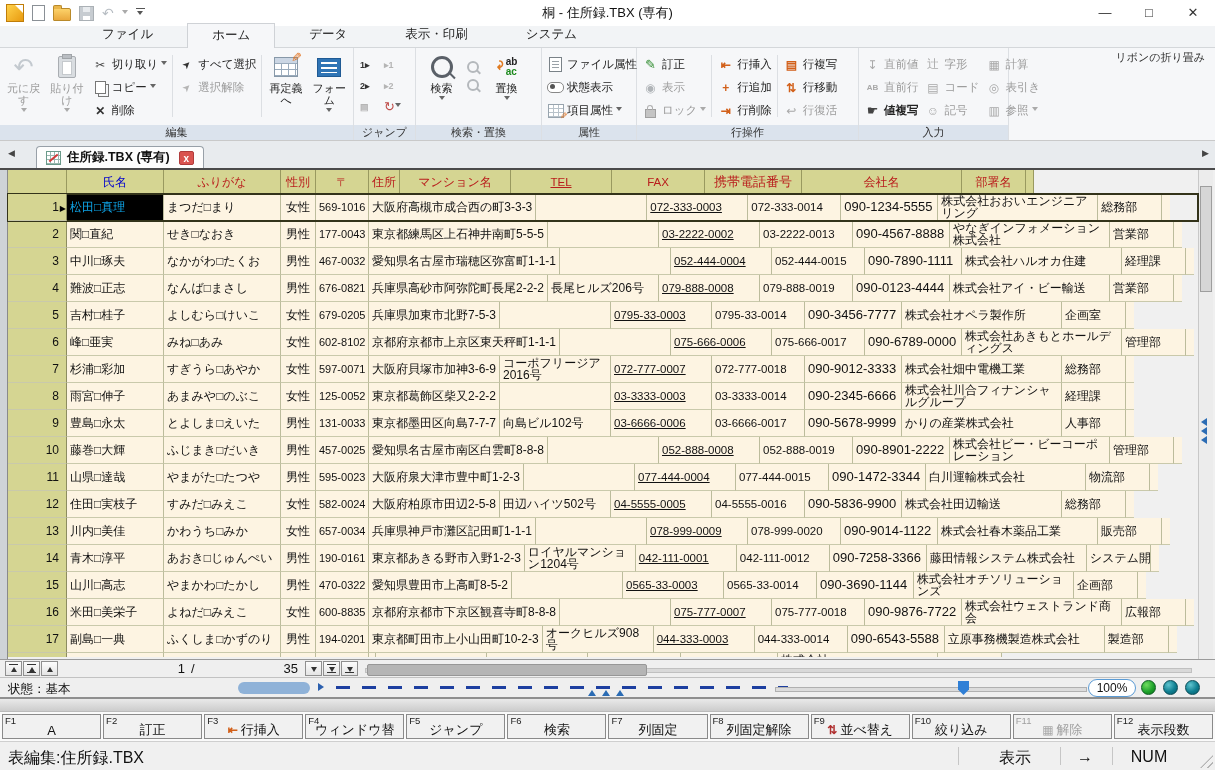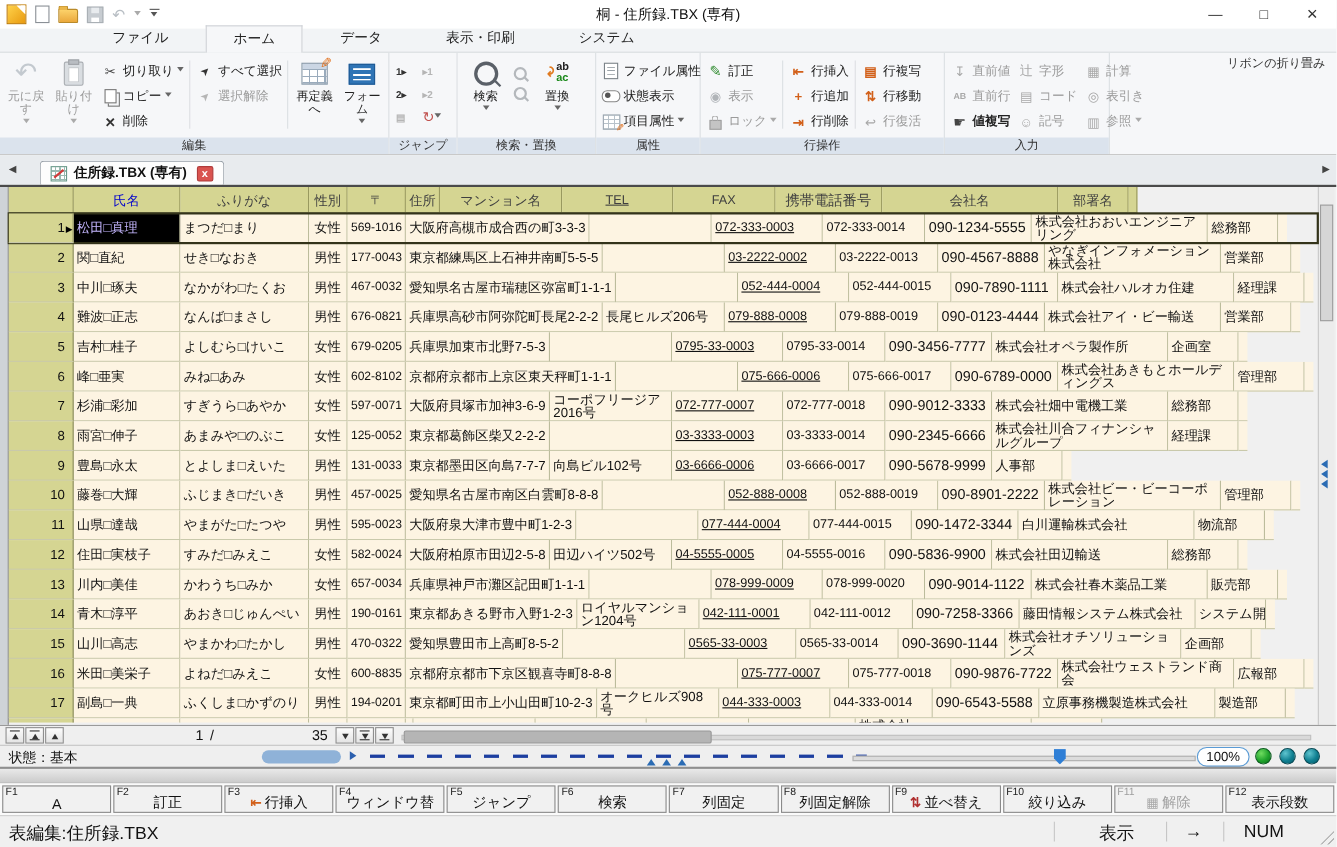--- a/index.html
+++ b/index.html
@@ -101,30 +101,30 @@
 
   
   .tablearea{position:absolute;top:168px;left:0;width:1215px;height:491px;background:#f0f0f0;border-top:2px solid #4a4a4a;box-sizing:border-box;}
   .leftstrip{position:absolute;left:0;top:0;bottom:0;width:8px;background:#cfd3d7;border-right:1px solid #8a8a8a;box-sizing:border-box;}
   .grid{position:absolute;left:8px;top:0;width:1190px;}
   .hrow{display:flex;height:24px;}
   .trow{display:flex;height:27px;position:relative;}
   .trow.current{outline:2px solid #33331a;outline-offset:-1px;z-index:2;}
   .trow.partial{height:4px;overflow:hidden;}
   .cell{box-sizing:border-box;height:100%;display:flex;align-items:center;padding:1px 3px;overflow:hidden;background:#fdf4e2;border-right:1px solid #bcbc9c;border-bottom:1px solid #c9c9ab;font-size:12px;line-height:12px;white-space:nowrap;}
-  .cell.h{background:#d5d592;justify-content:center;border-right:1px solid #99995f;border-bottom:1px solid #85855a;color:#404040;}
+  .cell.h{background:#d5d592;justify-content:center;border-right:1px solid #99995f;border-bottom:1px solid #85855a;color:#b91c1c;}
   .cell.h.accent{color:#0000cd;}
   .c-num{width:59px;background:#d5d592;justify-content:flex-end;padding-right:7px;border-right:1px solid #8c8c60;position:relative;}
   .c-name{width:97px;}.c-kana{width:117px;}.c-gender{width:35px;justify-content:center;}
   .c-zip{width:53px;font-size:11px;}.c-mansion{width:111px;white-space:normal;word-break:break-all;}
   .c-tel{width:101px;font-size:11.5px;text-decoration:underline;}.c-fax{width:93px;font-size:11.5px;}.c-mobile{width:97px;font-size:13px;}
   .c-company{width:160px;white-space:normal;word-break:break-all;}
   .c-dept{width:64px;}
   .c-stub{width:8px;border-right:none;padding:0;}
-  .cell.sel{background:#000;color:#c4b5fd;}
+  .cell.sel{background:#000;color:#0ea5e9;}
   .trow.current .c-num::after{content:'▶';position:absolute;right:0px;top:9px;font-size:8px;color:#000;}
   .partial .cell{align-items:flex-start;border-bottom:none;}
   .vscroll{position:absolute;right:2px;top:0;bottom:0;width:15px;background:#ececec;border-left:1px solid #c8c8c8;box-sizing:border-box;}
   .vthumb{position:absolute;left:1px;right:1px;top:16px;height:106px;background:#d6d6d6;border:1px solid #9e9e9e;box-sizing:border-box;}
   .vsplit{position:absolute;left:2px;top:248px;display:flex;flex-direction:column;gap:1px;}
   .tri-left{width:0;height:0;border:4px solid transparent;border-right:6px solid #2b6cb4;border-left:none;}
 
   
   .recnav{position:absolute;top:659px;left:0;right:0;height:18px;background:#efefef;border-top:1px solid #9a9a9a;box-sizing:border-box;}
   .nbtn{position:absolute;width:17px;height:15px;top:1px;background:linear-gradient(#fcfcfc,#e4e4e4);border:1px solid #8f8f8f;box-sizing:border-box;}
@@ -590,20 +590,21 @@
           <span class="cell c-num">9</span>
           <span class="cell c-name">豊島□永太</span>
           <span class="cell c-kana">とよしま□えいた</span>
           <span class="cell c-gender">男性</span>
           <span class="cell c-zip">131-0033</span>
           <span class="cell c-address">東京都墨田区向島7-7-7</span>
           <span class="cell c-mansion">向島ビル102号</span>
           <span class="cell c-tel">03-6666-0006</span>
           <span class="cell c-fax">03-6666-0017</span>
           <span class="cell c-mobile">090-5678-9999</span>
+          <span class="cell c-company">かりの産業株式会社</span>
           <span class="cell c-dept">人事部</span>
           <span class="cell c-stub"></span>
         </div>
         <div class="trow">
           <span class="cell c-num">10</span>
           <span class="cell c-name">藤巻□大輝</span>
           <span class="cell c-kana">ふじまき□だいき</span>
           <span class="cell c-gender">男性</span>
           <span class="cell c-zip">457-0025</span>
           <span class="cell c-address">愛知県名古屋市南区白雲町8-8-8</span>

